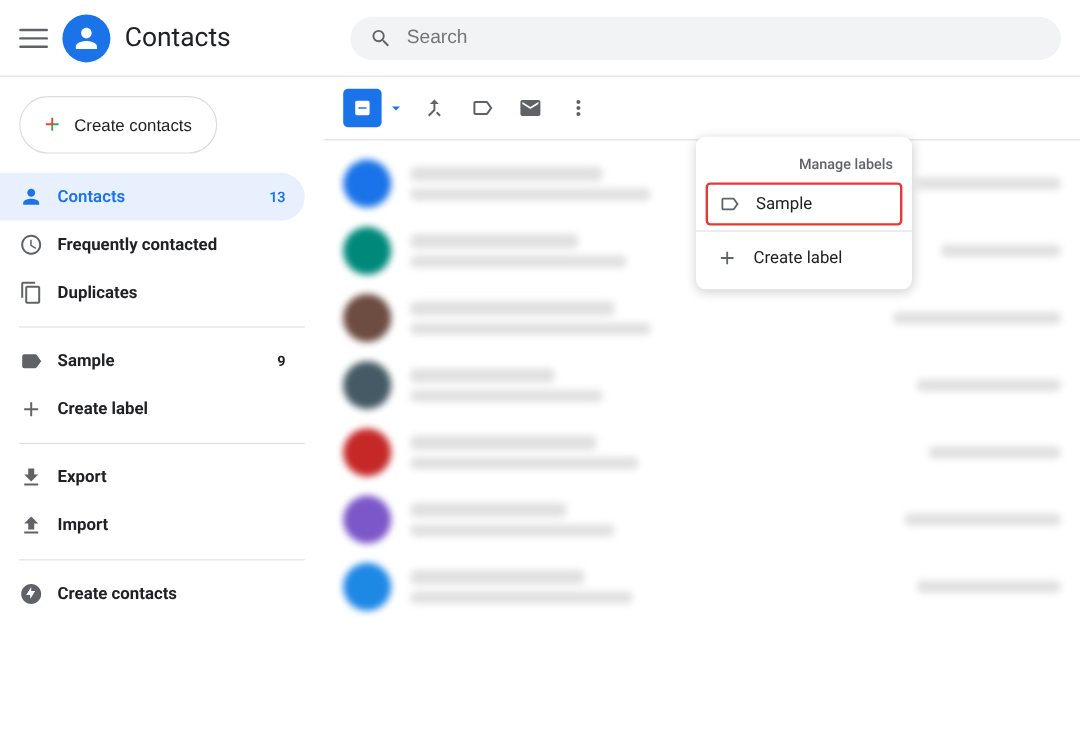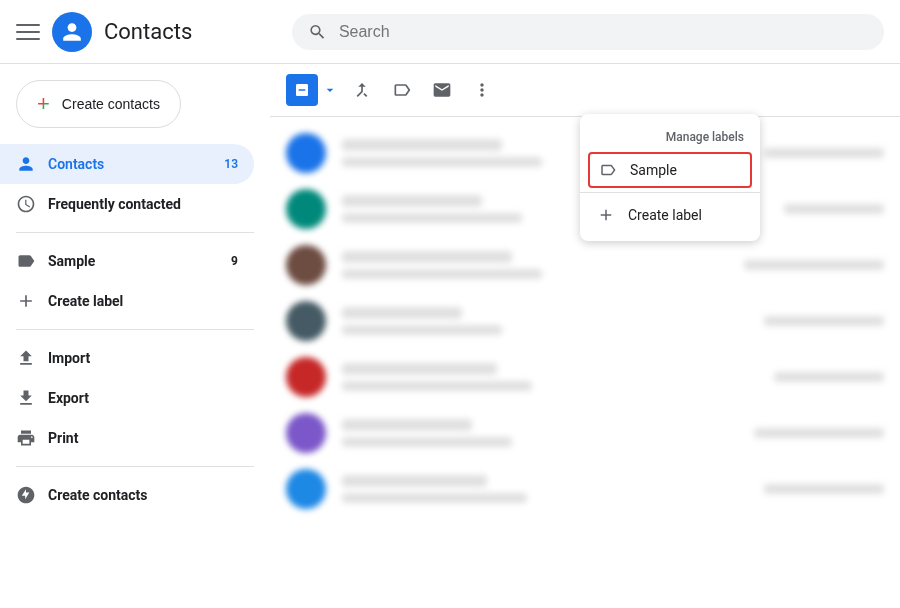--- a/index.html
+++ b/index.html
@@ -297,20 +297,28 @@
 
     <div class="sidebar-nav-item">
       <span class="nav-icon">
         <svg width="20" height="20" viewBox="0 0 24 24" fill="#5f6368">
           <path d="M11.99 2C6.47 2 2 6.48 2 12s4.47 10 9.99 10C17.52 22 22 17.52 22 12S17.52 2 11.99 2zM12 20c-4.42 0-8-3.58-8-8s3.58-8 8-8 8 3.58 8 8-3.58 8-8 8zm.5-13H11v6l5.25 3.15.75-1.23-4.5-2.67V7z"></path>
         </svg>
       </span>
       <span>Frequently contacted</span>
     </div>
 
+    <div class="sidebar-nav-item">
+      <span class="nav-icon">
+        <svg width="20" height="20" viewBox="0 0 24 24" fill="#5f6368">
+          <path d="M16 1H4c-1.1 0-2 .9-2 2v14h2V3h12V1zm3 4H8c-1.1 0-2 .9-2 2v14c0 1.1.9 2 2 2h11c1.1 0 2-.9 2-2V7c0-1.1-.9-2-2-2zm0 16H8V7h11v14z"></path>
+        </svg>
+      </span>
+      <span>Duplicates</span>
+    </div>
 
     <div class="sidebar-divider"></div>
 
 
     <div class="sidebar-nav-item">
       <span class="nav-icon">
         <svg width="20" height="20" viewBox="0 0 24 24" fill="#5f6368">
           <path d="M17.63 5.84C17.27 5.33 16.67 5 16 5L5 5.01C3.9 5.01 3 5.9 3 7v10c0 1.1.9 1.99 2 1.99L16 19c.67 0 1.27-.33 1.63-.84L22 12l-4.37-6.16z"></path>
         </svg>
       </span>
@@ -325,43 +333,35 @@
         </svg>
       </span>
       <span>Create label</span>
     </div>
 
     <div class="sidebar-divider"></div>
 
     <div class="sidebar-nav-item">
       <span class="nav-icon">
         <svg width="20" height="20" viewBox="0 0 24 24" fill="#5f6368">
+          <path d="M19 9h-4V3H9v6H5l7 7 7-7zM5 18v2h14v-2H5z"></path>
+        </svg>
+      </span>
+      <span>Export</span>
+    </div>
+
+    <div class="sidebar-nav-item">
+      <span class="nav-icon">
+        <svg width="20" height="20" viewBox="0 0 24 24" fill="#5f6368">
           <path d="M9 16h6v-6h4l-7-7-7 7h4zm-4 2h14v2H5z"></path>
         </svg>
       </span>
       <span>Import</span>
     </div>
 
-    <div class="sidebar-nav-item">
-      <span class="nav-icon">
-        <svg width="20" height="20" viewBox="0 0 24 24" fill="#5f6368">
-          <path d="M19 9h-4V3H9v6H5l7 7 7-7zM5 18v2h14v-2H5z"></path>
-        </svg>
-      </span>
-      <span>Export</span>
-    </div>
-
-    <div class="sidebar-nav-item">
-      <span class="nav-icon">
-        <svg width="20" height="20" viewBox="0 0 24 24" fill="#5f6368">
-          <path d="M19 8H5c-1.66 0-3 1.34-3 3v6h4v4h12v-4h4v-6c0-1.66-1.34-3-3-3zm-3 11H8v-5h8v5zm3-7c-.55 0-1-.45-1-1s.45-1 1-1 1 .45 1 1-.45 1-1 1zm-1-9H6v4h12V3z"></path>
-        </svg>
-      </span>
-      <span>Print</span>
-    </div>
 
     <div class="sidebar-divider"></div>
 
     <div class="sidebar-nav-item">
       <span class="nav-icon">
         <svg width="20" height="20" viewBox="0 0 24 24" fill="#5f6368">
           <path d="M12 2C6.48 2 2 6.48 2 12s4.48 10 10 10 10-4.48 10-10S17.52 2 12 2zm-1 15v-4H7l5-8v4h4l-5 8z"></path>
         </svg>
       </span>
       <span>Create contacts</span>

